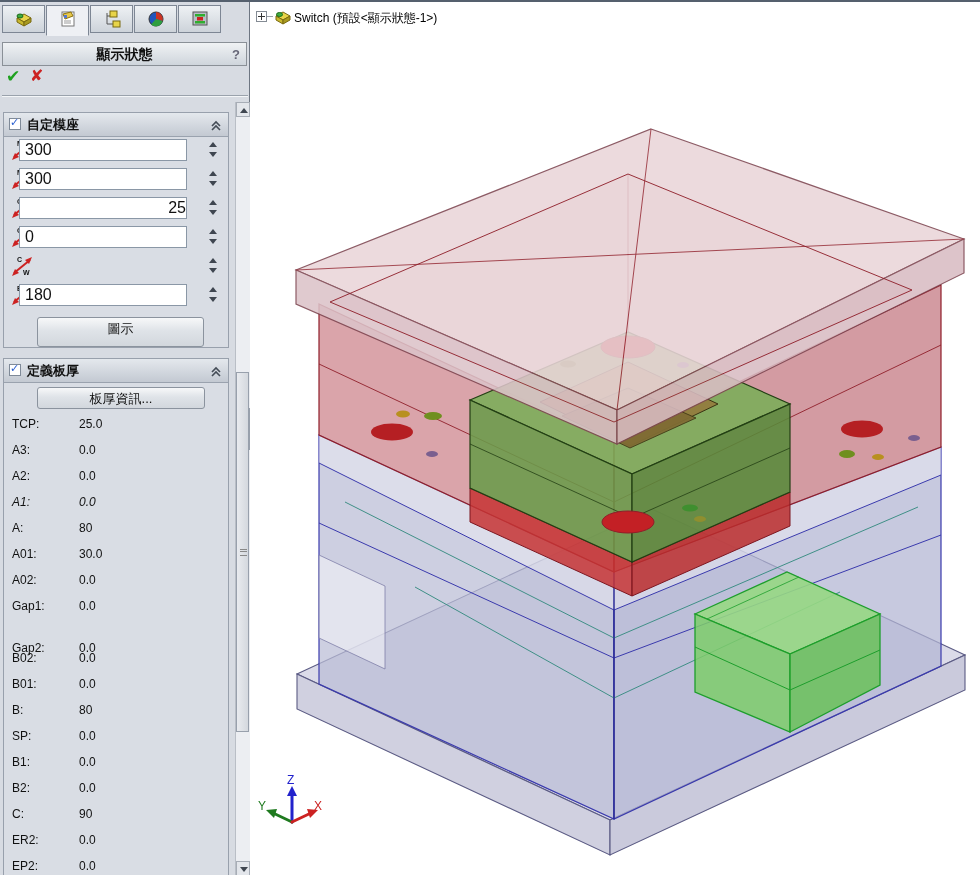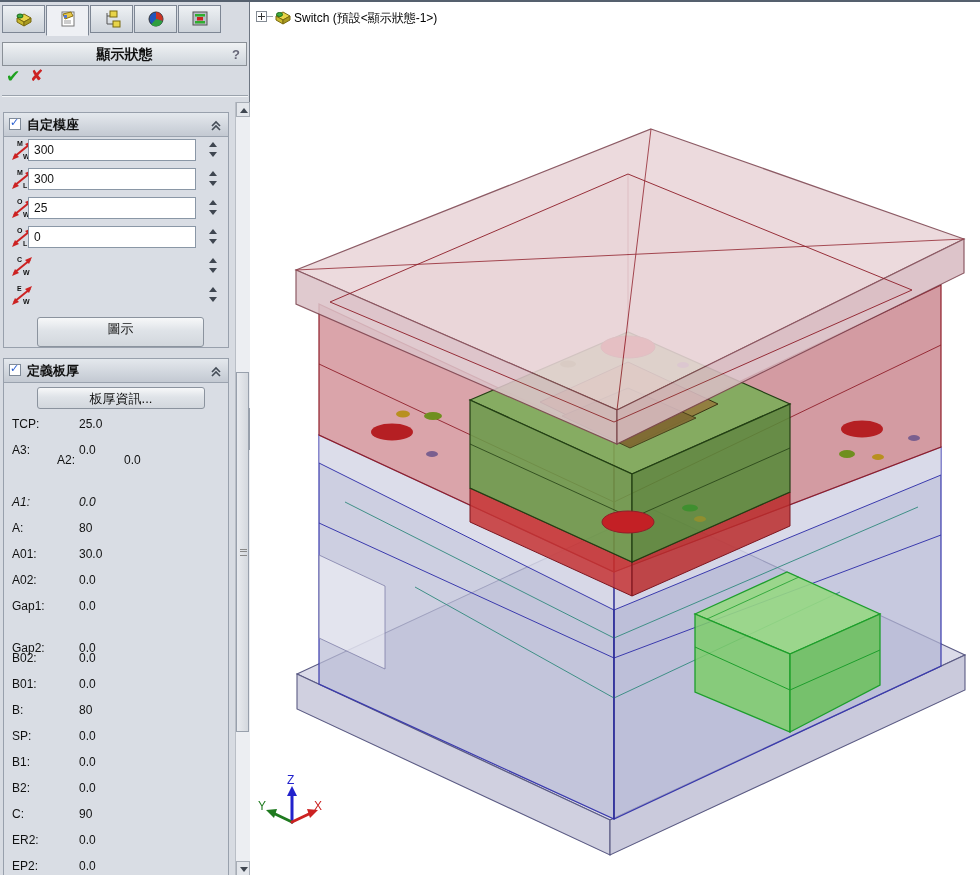--- a/index.html
+++ b/index.html
@@ -27,22 +27,22 @@
   #group2{top:356px;height:519px;border-bottom:none;}
   .group-header{position:relative;height:23px;background:linear-gradient(#e4e8ed,#c3c9d2);
                 border-bottom:1px solid #9aa2ae;}
   .group-header .cb{position:absolute;left:5px;top:5px;width:12px;height:12px;background:#fff;
                     border:1px solid #7f8a98;box-sizing:border-box;}
   .group-header .cb span{position:absolute;left:0px;top:-3px;font-size:11px;color:#2a5fd0;font-weight:bold;}
   .group-header .glabel{position:absolute;left:23px;top:3px;font-size:13px;font-weight:bold;color:#111;}
   .group-header .chev{position:absolute;right:6px;top:5px;}
   .frow{position:absolute;left:0;width:100%;height:24px;}
   .ficon{position:absolute;left:6px;top:0px;}
-  .fbox{position:absolute;left:24px;top:0px;width:168px;height:22px;background:#fff;
-        border:1px solid #8a97a6;box-sizing:border-box;font-size:12px;color:#111;
+  .fbox{position:absolute;left:15px;top:0px;width:168px;height:22px;background:#fff;
+        border:1px solid #8a97a6;box-sizing:border-box;font-size:16px;color:#111;
         line-height:20px;padding-left:5px;}
   .fspin{position:absolute;left:203px;top:0px;width:12px;height:22px;}
   .fspin .up,.fspin .dn{position:absolute;left:2px;width:0;height:0;cursor:pointer;}
   .fspin .up{top:3px;border-left:4px solid transparent;border-right:4px solid transparent;border-bottom:5px solid #3f4650;}
   .fspin .dn{top:13px;border-left:4px solid transparent;border-right:4px solid transparent;border-top:5px solid #3f4650;}
   .pbtn{position:absolute;height:30px;background:linear-gradient(#f7f8f9,#dfe3e8 45%,#d2d7dd);
         border:1px solid #8b939e;border-radius:3px;font-size:13px;color:#111;text-align:center;
         line-height:21px;cursor:pointer;box-sizing:border-box;}
   #btn-illustration{left:33px;top:204px;width:167px;}
   #btn-plateinfo{left:33px;top:28px;width:168px;height:22px;}
@@ -177,21 +177,21 @@
                 <polygon points="2,21 9,18 5,14" fill="#cc2222"></polygon>
                 <text x="7" y="7" font-size="7" fill="#111" font-weight="bold">M</text>
                 <text x="13" y="20" font-size="7" fill="#111" font-weight="bold">L</text>
               </svg></span>
             <span class="fbox">300</span>
             <span class="fspin">
               <span class="up"></span>
               <span class="dn"></span>
             </span>
           </div>
-          <div class="frow" style="top: 84px;">
+          <div class="frow" style="top: 84px; text-align: right;">
             <span class="ficon"><svg width="24" height="22" viewBox="0 0 24 22">
                 <line x1="4" y1="18" x2="20" y2="5" stroke="#cc2222" stroke-width="2"></line>
                 <polygon points="22,2 15,5 19,9" fill="#cc2222"></polygon>
                 <polygon points="2,21 9,18 5,14" fill="#cc2222"></polygon>
                 <text x="7" y="7" font-size="7" fill="#111" font-weight="bold">O</text>
                 <text x="13" y="20" font-size="7" fill="#111" font-weight="bold">W</text>
               </svg></span>
             <span class="fbox">25</span>
             <span class="fspin">
               <span class="up"></span>
@@ -226,20 +226,21 @@
             </span>
           </div>
           <div class="frow" style="top: 171px;">
             <span class="ficon"><svg width="24" height="22" viewBox="0 0 24 22">
                 <line x1="4" y1="18" x2="20" y2="5" stroke="#cc2222" stroke-width="2"></line>
                 <polygon points="22,2 15,5 19,9" fill="#cc2222"></polygon>
                 <polygon points="2,21 9,18 5,14" fill="#cc2222"></polygon>
                 <text x="7" y="7" font-size="7" fill="#111" font-weight="bold">E</text>
                 <text x="13" y="20" font-size="7" fill="#111" font-weight="bold">W</text>
               </svg></span>
+            <span class="fbox">180</span>
             <span class="fspin">
               <span class="up"></span>
               <span class="dn"></span>
             </span>
           </div>
         </div>
       <div class="pbtn" id="btn-illustration">圖示</div>
     </div>
 
     <div class="group" id="group2">
@@ -258,21 +259,21 @@
       <div class="pbtn" id="btn-plateinfo">板厚資訊...</div>
       <div id="param-rows">
           <div class="prow" style="top: 52px;">
             <span class="plabel">TCP:</span>
             <span class="pvalue">25.0</span>
           </div>
           <div class="prow" style="top: 78px;">
             <span class="plabel">A3:</span>
             <span class="pvalue">0.0</span>
           </div>
-          <div class="prow" style="top: 88px; margin-left: 45px;">
+          <div class="prow" style="top: 104px;">
             <span class="plabel">A2:</span>
             <span class="pvalue">0.0</span>
           </div>
           <div class="prow" style="top: 130px; font-style: italic;">
             <span class="plabel">A1:</span>
             <span class="pvalue">0.0</span>
           </div>
           <div class="prow" style="top: 156px;">
             <span class="plabel">A:</span>
             <span class="pvalue">80</span>

